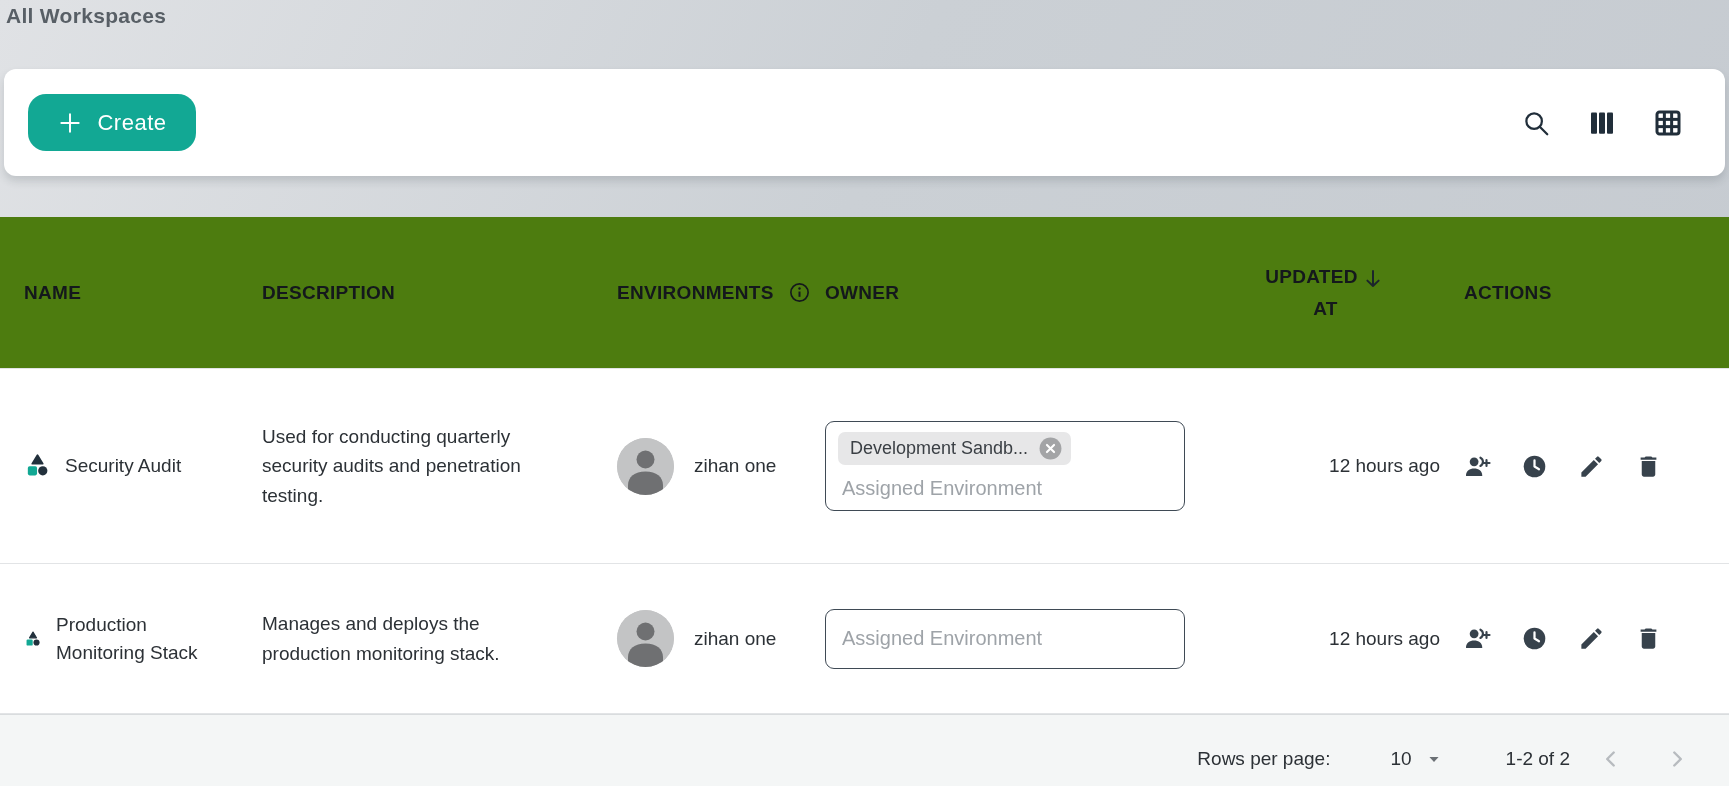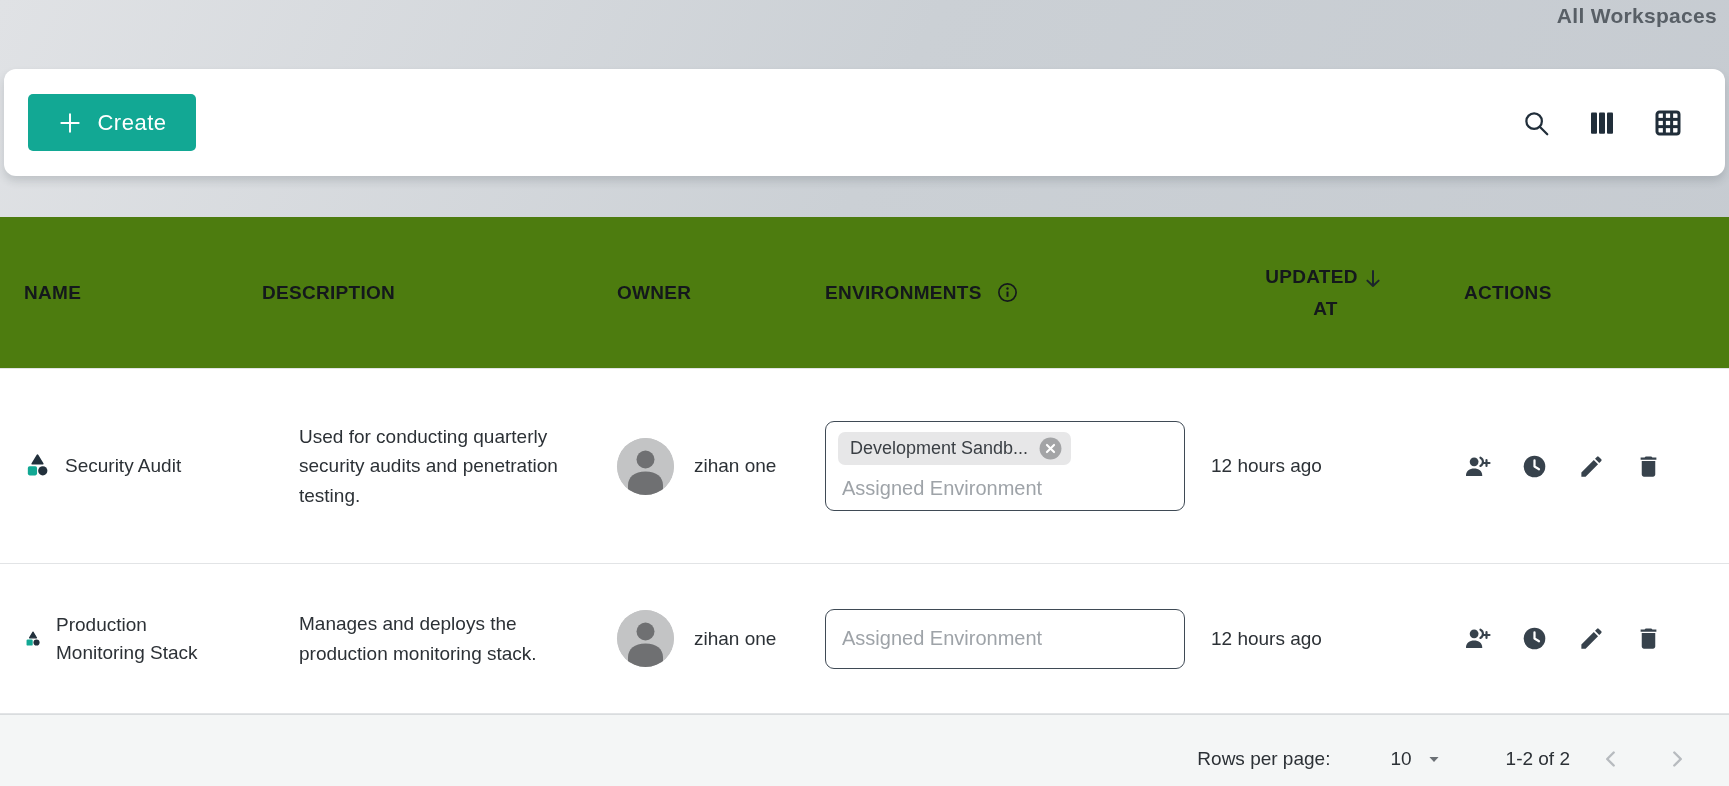--- a/index.html
+++ b/index.html
@@ -4,33 +4,33 @@
 <style>
   * { margin:0; padding:0; box-sizing:border-box; }
   html,body { width:1729px; height:786px; overflow:hidden; }
   body {
     font-family:"Liberation Sans", sans-serif;
     background:linear-gradient(115deg,#e0e2e5 0%,#cbd0d5 45%,#c5cad0 100%);
     color:#2f3337;
   }
 
   
-  .topbar { height:69px; padding:4px 12px 0 6px;text-align:right; }
+  .topbar { height:69px; padding:4px 12px 0 6px; }
   .page-title { font-size:21px; font-weight:600; color:#585f66; letter-spacing:.3px; }
 
   
   .toolbar-card {
     margin:0 4px; height:107px; background:#fff; border-radius:12px;
     box-shadow:0 5px 9px rgba(40,48,56,.16);
     display:flex; align-items:center; justify-content:space-between;
     padding:0 40px 0 24px;
   }
   .create-btn {
     display:flex; align-items:center; gap:14px;
-    background:#12a894; color:#fff; border:none; border-radius:5px;
+    background:#12a894; color:#fff; border:none; border-radius:18px;
     width:168px; height:57px; justify-content:center;
     font-size:22px; font-family:inherit; cursor:pointer; letter-spacing:.5px;
   }
   .toolbar-icons { display:flex; align-items:center; gap:32px; }
   .tool-icon { width:34px; height:34px; display:flex; align-items:center; justify-content:center; cursor:pointer; color:#212e3a; }
   .tool-icon svg { width:30px; height:30px; }
 
   
   .table-section { margin-top:25px; background:#fff; }
   .tgrid { display:grid; grid-template-columns:238px 355px 208px 410px 229px 1fr; }
@@ -50,41 +50,41 @@
   .row-1 { height:195px; }
   .row-2 { height:150px; }
   .td { display:flex; align-items:center; padding-left:24px; font-size:19px; color:#2c3136; }
 
   .name-cell { gap:14px; }
   .ws-icon { flex:0 0 auto; display:flex; }
   .row-1 .ws-icon svg { width:27px; height:27px; }
   .row-2 .ws-icon svg { width:18px; height:18px; }
   .name-text { line-height:1.45; max-width:165px; }
 
-  .desc-text { line-height:1.55; max-width:300px;margin-left:37px; }
+  .desc-text { line-height:1.55; max-width:300px; }
 
   .owner-cell { gap:20px; }
   .avatar { width:57px; height:57px; border-radius:50%; background:#c3c4c5; overflow:hidden; flex:0 0 auto; }
   .avatar svg { width:57px; height:57px; display:block; }
 
   .env-box {
     width:360px; border:1px solid #3f4a55; border-radius:9px; background:#fff;
     padding:10px 12px; display:flex; flex-direction:column; gap:12px; cursor:text;
   }
   .row-2 .env-box { height:60px; justify-content:center; }
   .env-chip {
     display:inline-flex; align-items:center; gap:10px; align-self:flex-start;
     background:#e7e7e8; border-radius:7px; padding:4px 8px 4px 12px;
     font-size:18px; color:#3a3f44;
   }
   .chip-x { display:flex; cursor:pointer; }
   .chip-x svg { width:25px; height:25px; }
   .env-placeholder { color:#9ea3a8; font-size:20px; padding-left:4px; }
 
-  .updated-cell { justify-content:flex-start; padding-left:0; }
+  .updated-cell { justify-content:flex-end; padding-left:0; }
 
   .actions-cell { gap:30px; }
   .action-btn { background:none; border:none; padding:0; cursor:pointer; color:#37424c; display:flex; }
   .action-btn svg { width:27px; height:27px; }
 
   
   .tfoot {
     height:88px; background:#f4f6f6; border-top:1px solid #d9dcde;
     display:flex; align-items:center; justify-content:flex-end;
     padding-right:39px; font-size:19px; color:#2c3136;
@@ -140,32 +140,32 @@
 <div class="table-section">
 
   <div class="tgrid thead">
     <div class="th">
         <span>NAME</span>
       </div>
     <div class="th">
         <span>DESCRIPTION</span>
       </div>
     <div class="th">
-        <span>OWNER</span>
-      </div>
-    <div class="th">
       <span>ENVIRONMENTS</span>
       <span class="info-icon">
         <svg viewBox="0 0 24 24" fill="none" stroke="currentColor" stroke-width="1.7">
             <circle cx="12" cy="12" r="9"></circle>
             <line x1="12" y1="11" x2="12" y2="16.5" stroke-width="2.1"></line>
             <circle cx="12" cy="7.8" r="1.25" fill="currentColor" stroke="none"></circle>
           </svg>
       </span>
     </div>
+    <div class="th">
+        <span>OWNER</span>
+      </div>
     <div class="th th-updated">
       <span class="line1">
         <span>UPDATED</span>
         <span class="sort-icon">
           <svg viewBox="0 0 24 24" fill="none" stroke="currentColor" stroke-width="1.8" stroke-linecap="round" stroke-linejoin="round">
               <path d="M12 4.5v14M6.8 13.5 12 18.5l5.2-5"></path>
             </svg>
         </span>
       </span>
       <span>AT</span>

